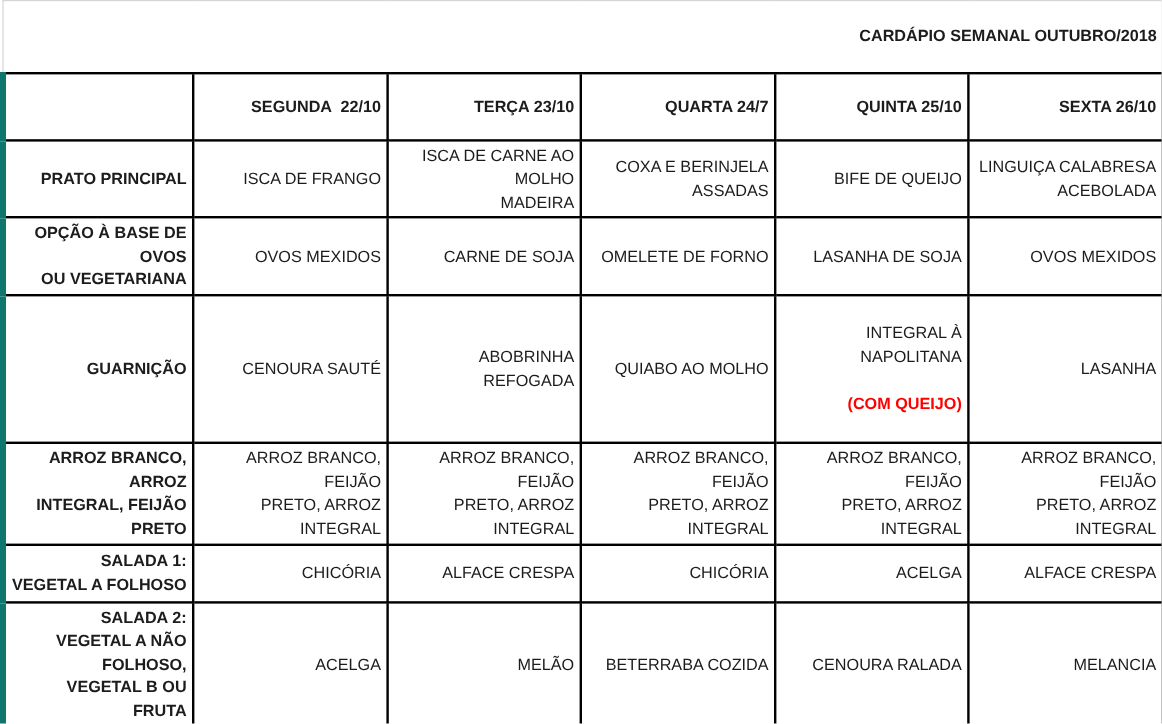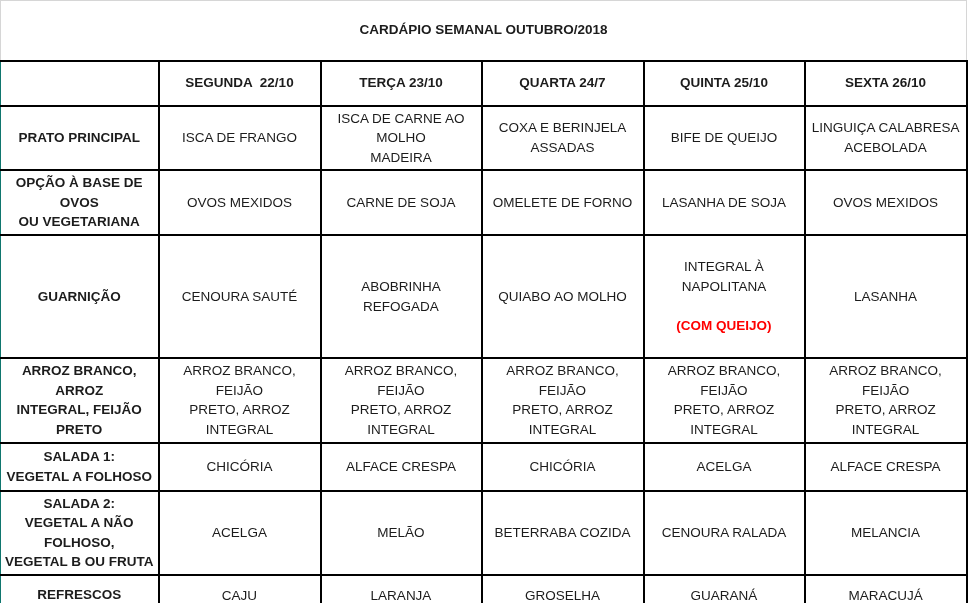--- a/index.html
+++ b/index.html
@@ -16,32 +16,32 @@
     box-sizing: border-box;
   }
   table.menu {
     border-collapse: collapse;
     table-layout: fixed;
     width: 966px;
     margin: 0;
   }
   td {
     border: 2px solid #000000;
-    text-align: center;
+    text-align: right;
     vertical-align: middle;
     padding: 2px 4px;
     font-size: 13.5px;
     line-height: 1.45;
     white-space: pre-line;
     overflow: hidden;
     box-sizing: border-box;
   }
   td.bold { font-weight: bold; }
   
-  td.edge-left  { border-left: 1px solid #0f766e; }
+  td.edge-left  { border-left: 5px solid #0f766e; }
   tr.r-title td {
     border-top: 1px solid #d6d6d6;
     border-left: 1px solid #d6d6d6;
     border-right: 1px solid #d6d6d6;
     border-bottom: 2px solid #000000;
     font-weight: bold;
   }
   
   tr.r-refresco-top td.thin-bottom { border-bottom: 1px solid #000000; }
   .note-red {
@@ -63,21 +63,21 @@
       <col style="width:162px">
       <col style="width:161px">
       <col style="width:162px">
     </colgroup>
 
     <tbody>
         <tr class="r-title" style="height:60px">
       <td colspan="6">CARDÁPIO SEMANAL OUTUBRO/2018</td>
     </tr>
 
-    <tr style="height:45px">
+    <tr style="height:56px">
       <td class="bold edge-left"></td>
       <td class="bold">SEGUNDA &nbsp;22/10</td>
       <td class="bold">TERÇA 23/10</td>
       <td class="bold">QUARTA 24/7</td>
       <td class="bold">QUINTA 25/10</td>
       <td class="bold">SEXTA 26/10</td>
     </tr>
 
     <tr style="height:64px">
       <td class="bold edge-left">PRATO PRINCIPAL</td>

